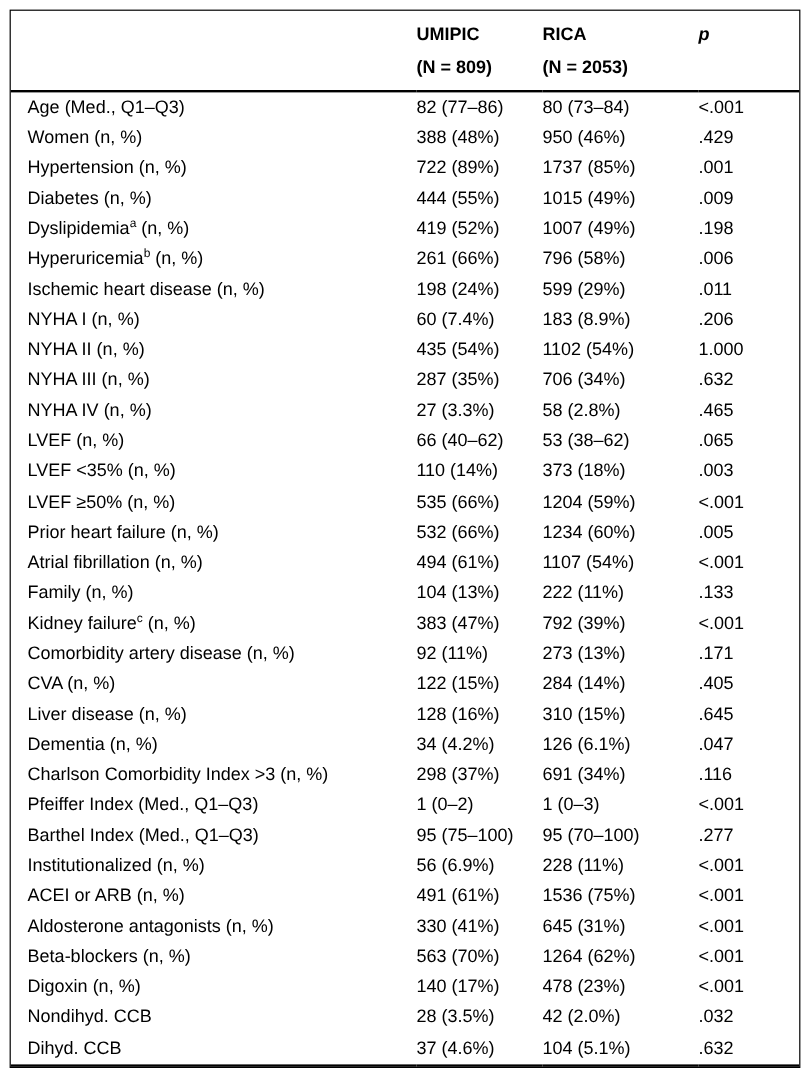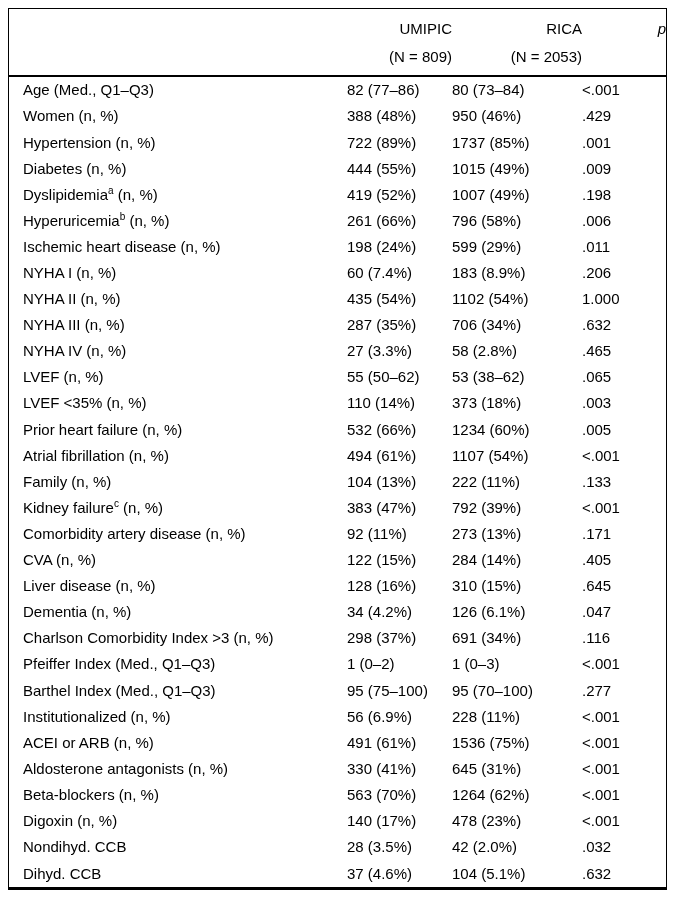--- a/index.html
+++ b/index.html
@@ -22,22 +22,22 @@
     border-collapse: collapse;
     table-layout: fixed;
     font-size: 15px;
   }
   col.c-label  { width: 338px; }
   col.c-umipic { width: 105px; }
   col.c-rica   { width: 130px; }
   col.c-p      { width: auto; }
   thead tr { border-bottom: 2.5px solid #000; }
   th {
-    text-align: right;
-    font-weight: normal;
+    text-align: left;
+    font-weight: bold;
     vertical-align: top;
     padding-top: 10px;
     padding-bottom: 8px;
     height: 64px;
   }
   th .hline { line-height: 20px; }
   th .hline + .hline { margin-top: 8px; }
   .p-head { font-style: italic; }
   td {
     vertical-align: middle;
@@ -140,29 +140,35 @@
           <td>.632</td>
         </tr>
         <tr>
           <td class="col-label">NYHA IV (n, %)</td>
           <td>27 (3.3%)</td>
           <td>58 (2.8%)</td>
           <td>.465</td>
         </tr>
         <tr>
           <td class="col-label">LVEF (n, %)</td>
-          <td>55 (50–62)</td>
+          <td>66 (40–62)</td>
           <td>53 (38–62)</td>
           <td>.065</td>
         </tr>
         <tr>
           <td class="col-label">LVEF &lt;35% (n, %)</td>
           <td>110 (14%)</td>
           <td>373 (18%)</td>
           <td>.003</td>
+        </tr>
+        <tr>
+          <td class="col-label">LVEF ≥50% (n, %)</td>
+          <td>535 (66%)</td>
+          <td>1204 (59%)</td>
+          <td>&lt;.001</td>
         </tr>
         <tr>
           <td class="col-label">Prior heart failure (n, %)</td>
           <td>532 (66%)</td>
           <td>1234 (60%)</td>
           <td>.005</td>
         </tr>
         <tr>
           <td class="col-label">Atrial fibrillation (n, %)</td>
           <td>494 (61%)</td>

